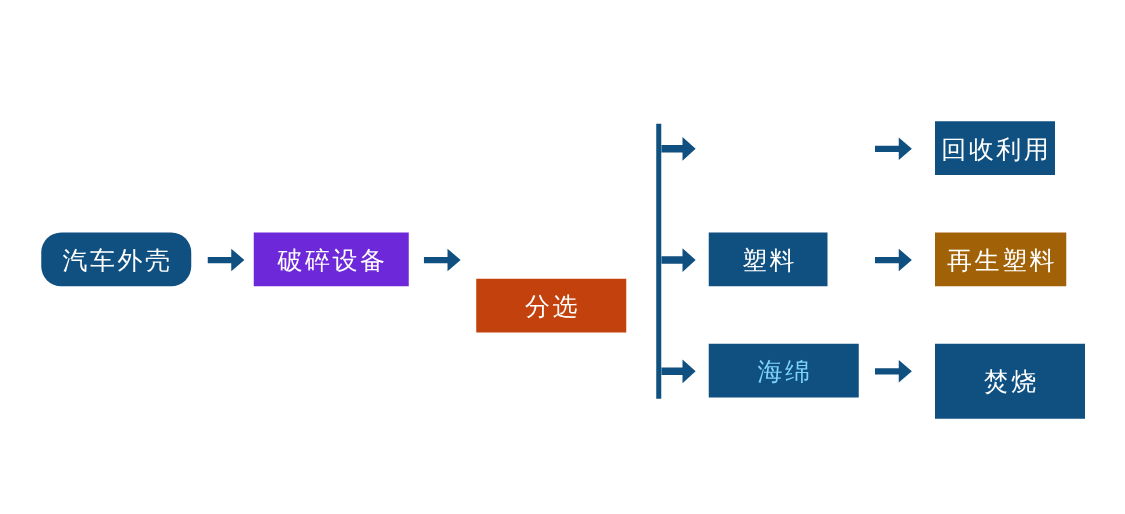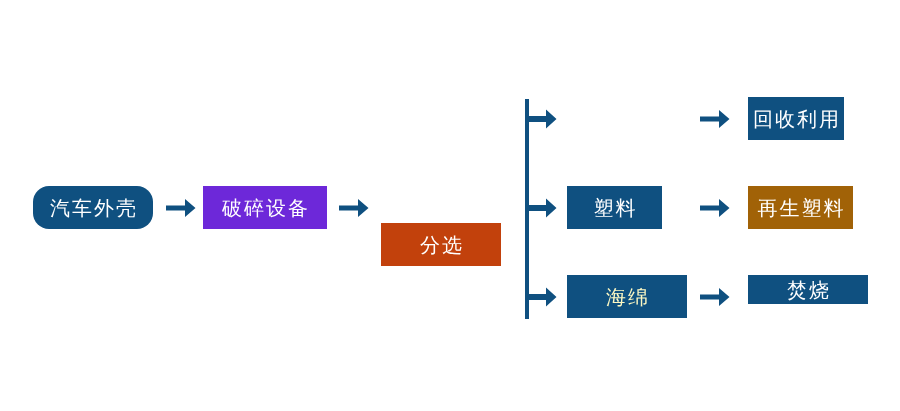--- a/index.html
+++ b/index.html
@@ -105,23 +105,23 @@
   </span>
 
   <div class="node blue" id="node-regen-plastic" style="left: 748px; top: 186px; width: 105px; height: 43px; background: #a16207; color: rgb(255, 255, 255);">再生塑料</div>
 
   <span class="branch" id="branch-arrow-3" style="left: 529px; top: 284px; width: 28px; height: 26px;">
     <svg width="28" height="26" viewBox="0 0 28 26" aria-hidden="true">
       <path d="M0 10 H17 V3.5 L27.5 13 L17 22.5 V16 H0 Z" fill="#0f5080"></path>
     </svg>
   </span>
 
-  <div class="node blue" id="node-sponge" style="left: 567px; top: 275px; width: 120px; height: 43px; background: rgb(15, 80, 128); color: #fef9c3;">海绵</div>
+  <div class="node blue" id="node-sponge" style="left: 567px; top: 275px; width: 120px; height: 43px; background: rgb(15, 80, 128); color: #7dd3fc;">海绵</div>
 
   <span class="arrow" id="branch-arrow2-3" style="left: 700px; top: 285px; width: 30px; height: 24px;">
     <svg width="30" height="24" viewBox="0 0 30 24" aria-hidden="true">
       <path d="M0 9.5 H19 V3 L29.5 12 L19 21 V14.5 H0 Z" fill="#0f5080"></path>
     </svg>
   </span>
 
-  <div class="node blue" id="node-incineration" style="left: 748px; top: 275px; width: 120px; height: 29px; background: rgb(15, 80, 128); color: rgb(255, 255, 255);">焚烧</div>
+  <div class="node blue" id="node-incineration" style="left: 748px; top: 275px; width: 120px; height: 60px; background: rgb(15, 80, 128); color: rgb(255, 255, 255);">焚烧</div>
 
 </div>
 
 </body></html>

